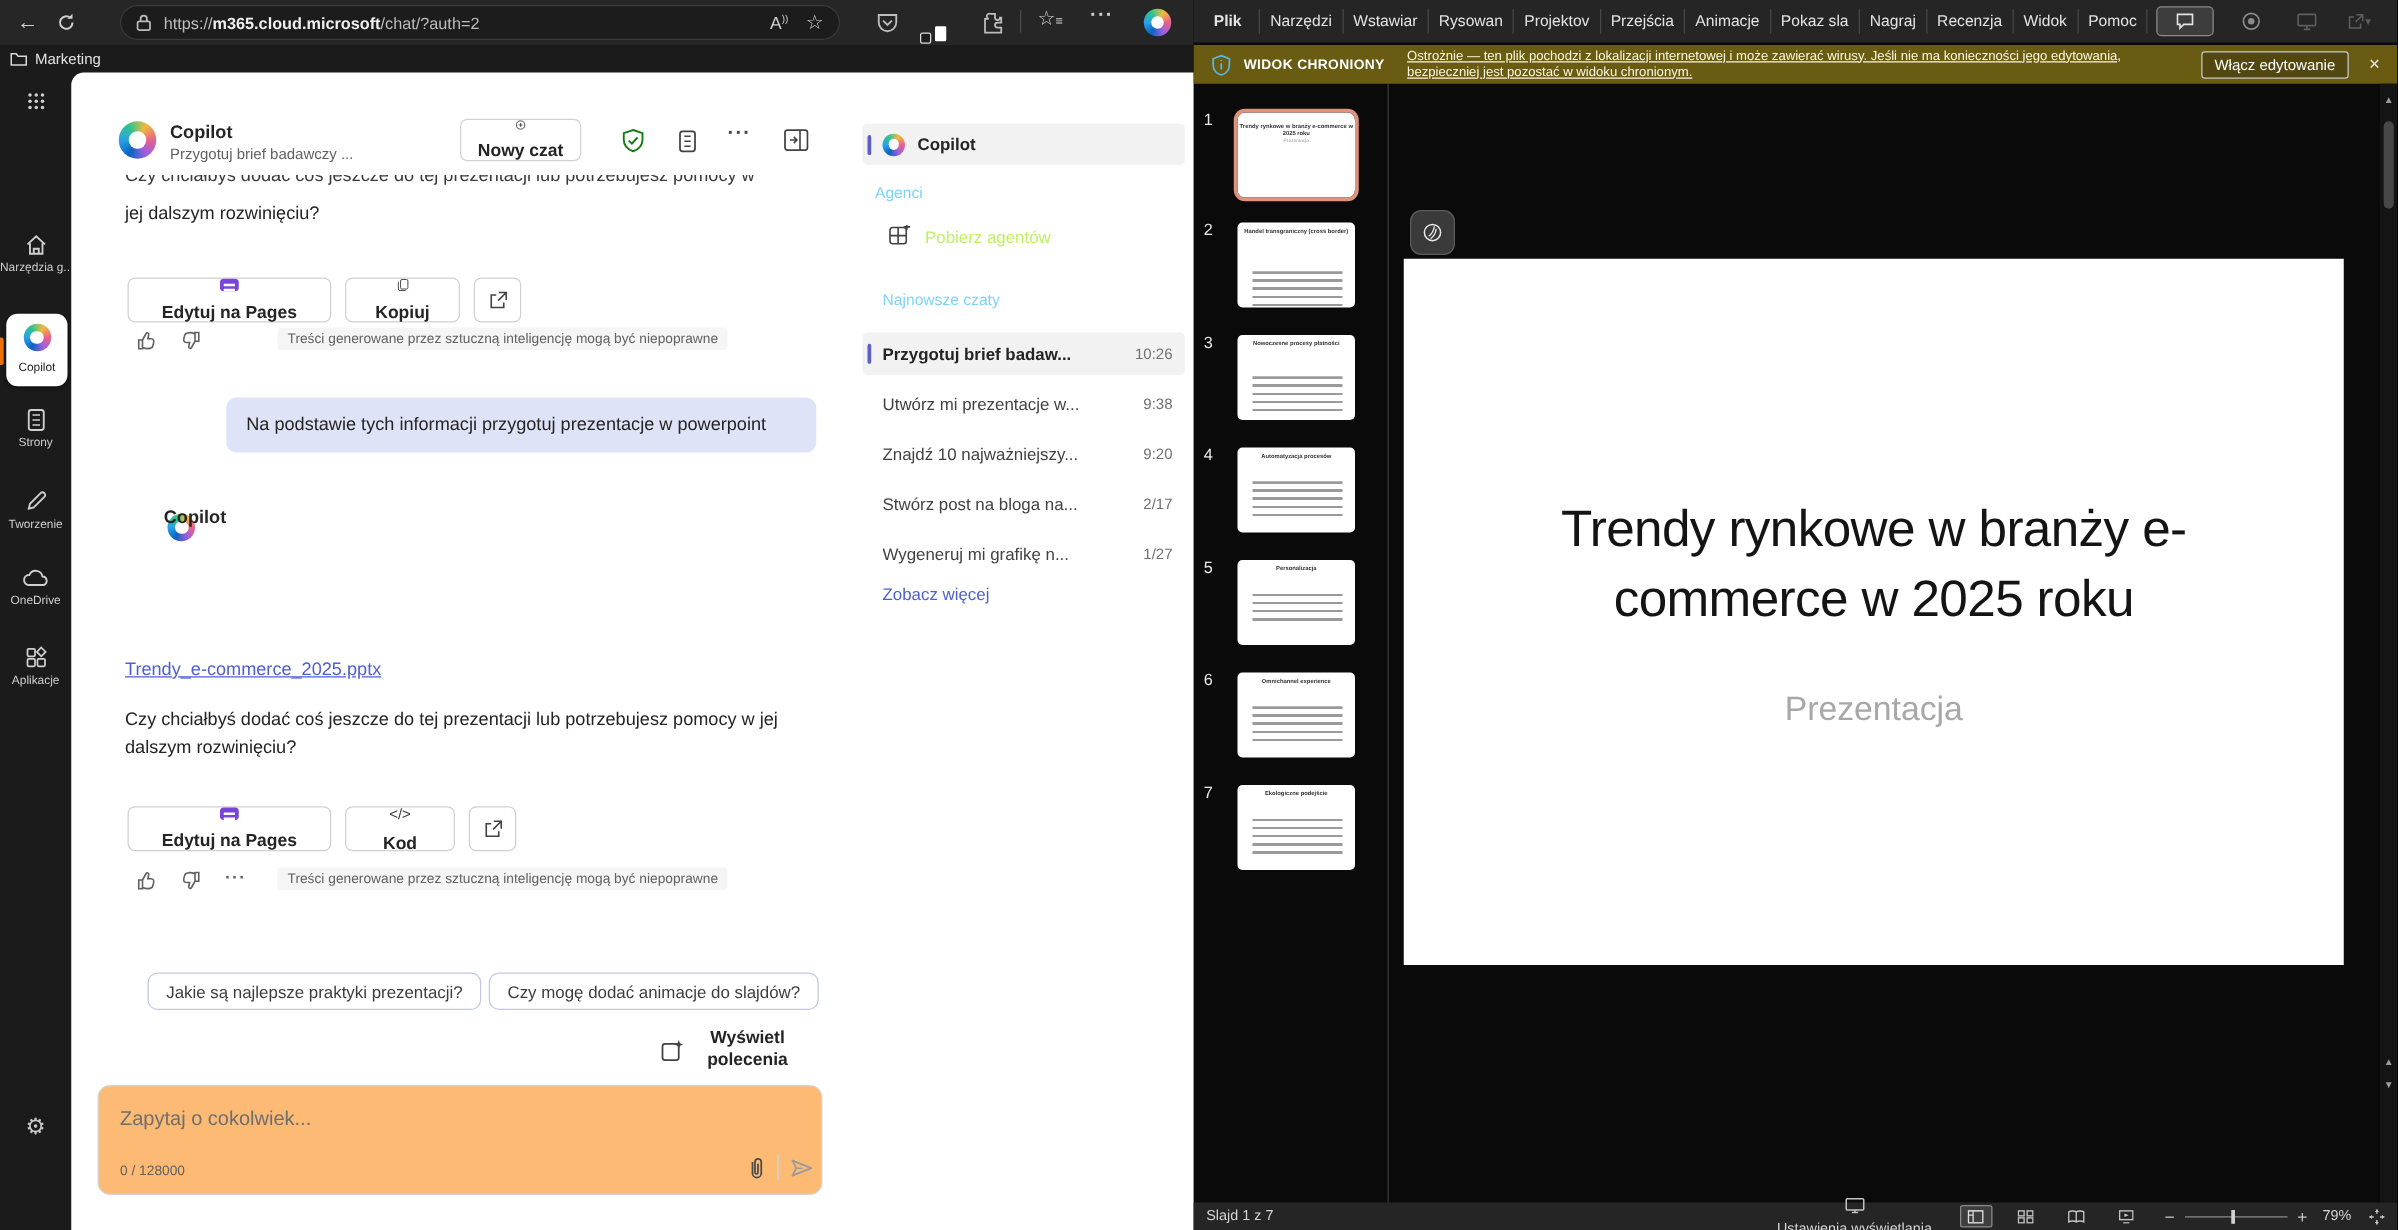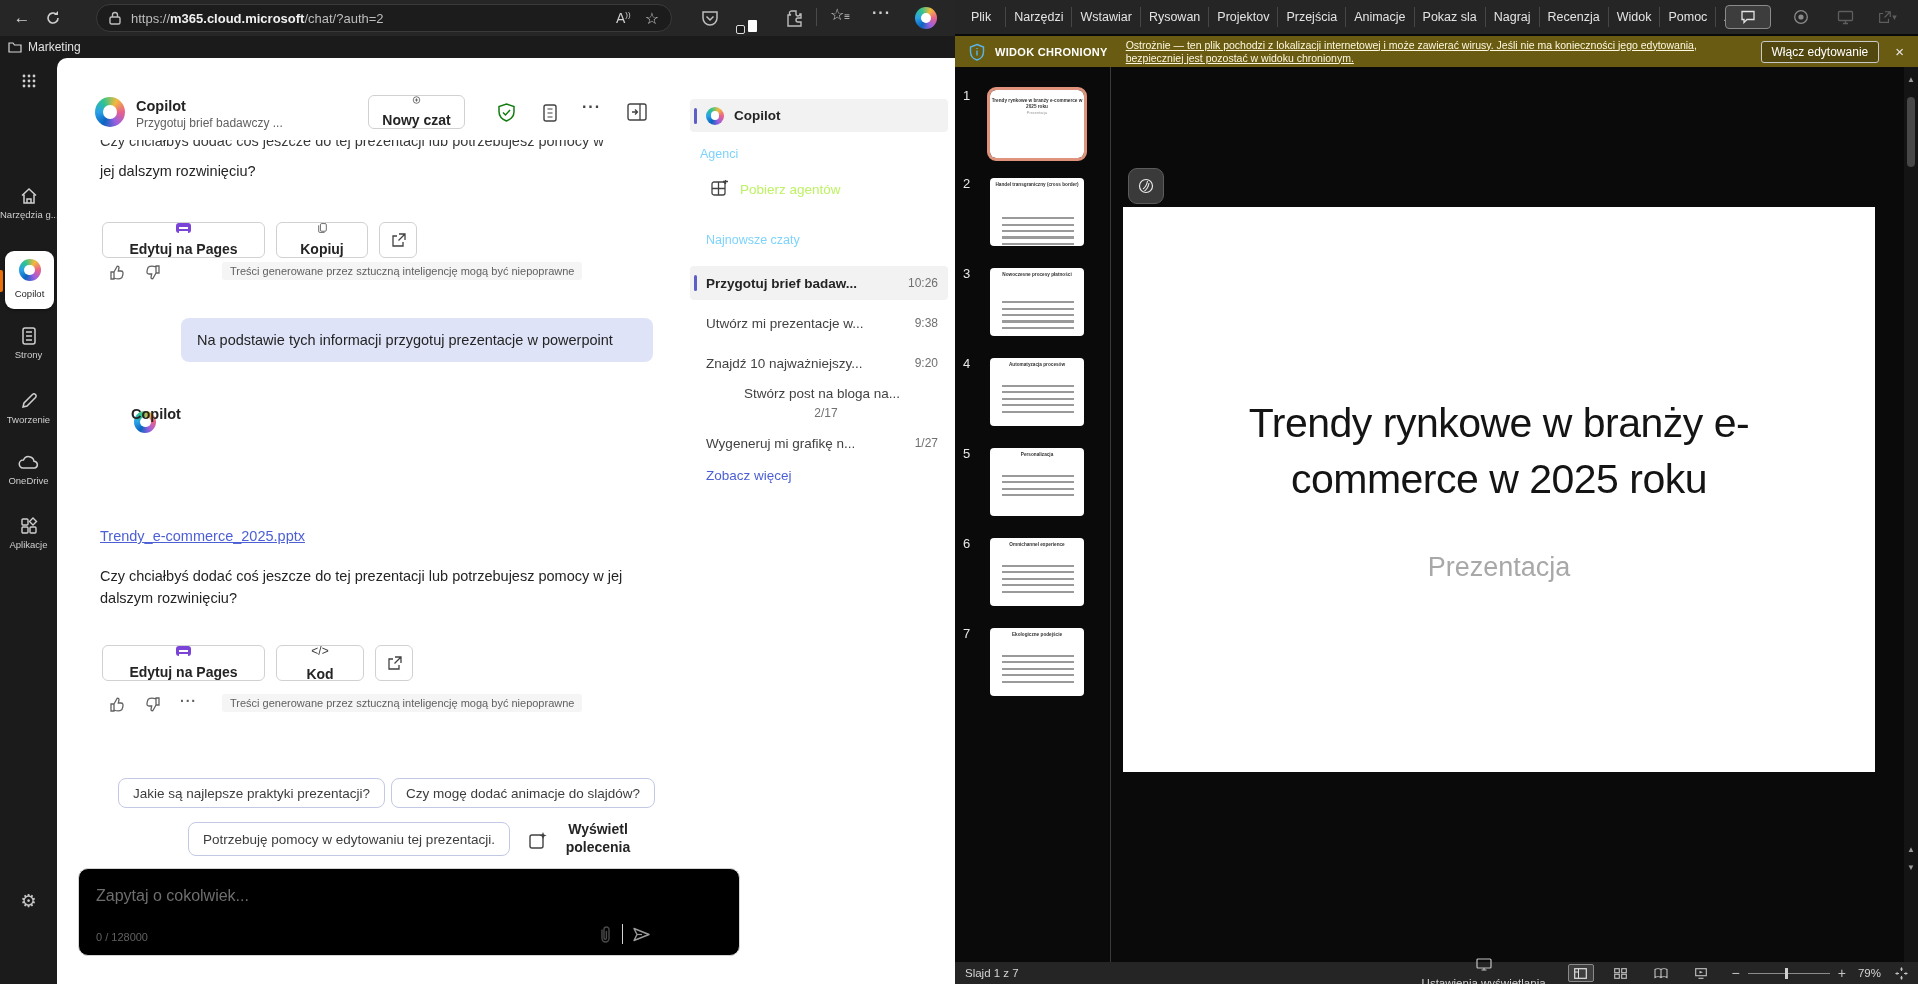--- a/index.html
+++ b/index.html
@@ -32,36 +32,36 @@
 
   
   .chiptxt { font-size:11px; color:#616161; background:#f5f5f5; border-radius:3px; padding:3px 8px; }
   .msg { font-size:14.5px; color:#242424; line-height:22px; }
   .btn { position:absolute; height:36px; border:1px solid #d1d1d1; border-radius:6px; background:#fff; display:flex; align-items:center; justify-content:center; gap:8px; font-size:14px; font-weight:700; color:#242424;flex-direction:column; }
   .pagesico { width:15px; height:17px; background:#7a44d8; border-radius:3px; position:relative; }
   .pagesico::after { content:""; position:absolute; left:3px; top:4px; width:9px; height:2px; background:#fff; box-shadow:0 4px 0 #fff; }
   .bubble { position:absolute; left:181px; top:318px; width:472px; background:#dfe3f7; border-radius:8px; padding:11px 16px; }
   .link { color:#4c5fd5; text-decoration:underline; font-size:14.5px; }
   .sugchip { position:absolute; height:30px; border:1px solid #c2c8e6; border-radius:8px; background:#fff; color:#3d3d3d; font-size:13.5px; display:flex; align-items:center; padding:0 14px; }
-  .inputbox { position:absolute; left:78px; top:868px; width:662px; height:88px; border:1px solid #d4d4d4; border-radius:10px; background:#000000; }
+  .inputbox { position:absolute; left:78px; top:868px; width:580px; height:88px; border:1px solid #d4d4d4; border-radius:10px; background:#fdba74; }
 
   
   .rr-head { font-size:12.5px; color:#7dd3fc; }
   .rrow { position:absolute; left:690px; width:258px; height:34px; display:flex; align-items:center; border-radius:4px; padding:0 10px 0 16px; }
   .rrow .rtitle { font-size:13.5px; color:#424242; white-space:nowrap; overflow:hidden; flex:1; }
   .rrow .rtime { font-size:12px; color:#707070; margin-left:8px; }
   .rrow.sel { background:#f2f2f2; }
   .rrow.sel .rtitle { font-weight:700; color:#242424; }
   .bluebar { position:absolute; left:4px; top:9px; width:3px; height:16px; background:#5b5fc7; border-radius:2px; }
 
   
   #ppt { position:absolute; left:955px; top:0; width:963px; height:984px; background:#0a0a0a; }
   .menubar { position:absolute; left:0; top:0; width:963px; height:34px; background:#252525; display:flex; align-items:center; padding-left:8px; }
   .mitem { color:#e3e3e3; font-size:12.5px; padding:0 8px; height:20px; line-height:20px; border-right:1px solid #464646; white-space:nowrap; }
-  .mitem:first-child { border-left:none; padding-right:14px; }
+  .mitem:first-child { border-left:none; padding-right:14px;font-weight:bold; }
   .mbtn { position:absolute; top:5px; height:24px; border-radius:4px; display:flex; align-items:center; justify-content:center; }
   .banner { position:absolute; left:0; top:36px; width:963px; height:31px; background:#6a5b12; display:flex; align-items:center; }
   .bannerlbl { color:#fff; font-size:11px; font-weight:700; letter-spacing:.3px; }
   .bannermsg { color:#fdf8df; font-size:10.5px; line-height:13px; text-decoration:underline; max-width:590px; }
   .bannerbtn { height:22px; border:1px solid #c9c9c9; border-radius:3px; color:#fff; font-size:12px; background:rgba(0,0,0,.22); display:flex; align-items:center; padding:0 10px; }
 
   .thumbnum { position:absolute; left:8px; color:#e8e8e8; font-size:13px; }
   .thumb { position:absolute; left:35px; width:94px; height:68px; background:#fff; border-radius:4px; overflow:hidden; }
   .thumb.sel { outline:3px solid #e0937c; outline-offset:0; border-radius:6px; }
   .tscale { transform:scale(.55); transform-origin:top left; width:171px; }
@@ -295,21 +295,20 @@
       <svg width="19" height="19" viewBox="0 0 19 19" style="transform:rotate(180deg);">
           <path d="M2 9h3v7H2zM5 15c2.5 1 6 1 7.8-.2.6-1.5 1.6-4.6 1-5.8-.3-.6-.9-1-1.8-1H9.3l.7-3.4c.2-1.2-1.5-1.9-2.1-.8L5 9" fill="none" stroke="#616161" stroke-width="1.3"></path>
         </svg>
     </span>
     <span class="abs" style="left:180px;top:693px;color:#616161;font-size:14px;font-weight:700;letter-spacing:1px;">···</span>
     <span class="abs chiptxt" style="left:222px;top:694px;">Treści generowane przez sztuczną inteligencję mogą być niepoprawne</span>
 
     
     <div class="sugchip" style="left:118px;top:778px;">Jakie są najlepsze praktyki prezentacji?</div>
     <div class="sugchip" style="left:391px;top:778px;">Czy mogę dodać animacje do slajdów?</div>
-    <div class="sugchip" style="left:188px;top:822px;height:34px;">Potrzebuję pomocy w edytowaniu tej prezentacji.</div>
     <span class="abs" style="left:527px;top:830px;">
       <svg width="21" height="21" viewBox="0 0 21 21">
           <rect x="3" y="5" width="13" height="13" rx="2" fill="none" stroke="#424242" stroke-width="1.4"></rect>
           <path d="M15 4.5 16 2l1 2.5L19.5 5.5 17 6.5 16 9l-1-2.5L12.5 5.5z" fill="#424242"></path>
         </svg>
     </span>
     <div class="abs" style="left:548px;top:820px;width:100px;text-align:center;font-size:14px;font-weight:700;color:#242424;line-height:18px;">Wyświetl polecenia</div>
 
     
     <div class="inputbox">
@@ -352,21 +351,21 @@
         <span class="rtime">10:26</span>
     </div>
     <div class="rrow" style="top:306px;">
       <span class="rtitle">Utwórz mi prezentacje w...</span>
         <span class="rtime">9:38</span>
     </div>
     <div class="rrow" style="top:346px;">
       <span class="rtitle">Znajdź 10 najważniejszy...</span>
         <span class="rtime">9:20</span>
     </div>
-    <div class="rrow" style="top:386px;flex-direction:column;">
+    <div class="rrow" style="top:386px;">
       <span class="rtitle">Stwórz post na bloga na...</span>
         <span class="rtime">2/17</span>
     </div>
     <div class="rrow" style="top:426px;">
       <span class="rtitle">Wygeneruj mi grafikę n...</span>
         <span class="rtime">1/27</span>
     </div>
     <span class="abs" style="left:706px;top:468px;font-size:13.5px;color:#4c5fd5;">Zobacz więcej</span>
   </div>
 

